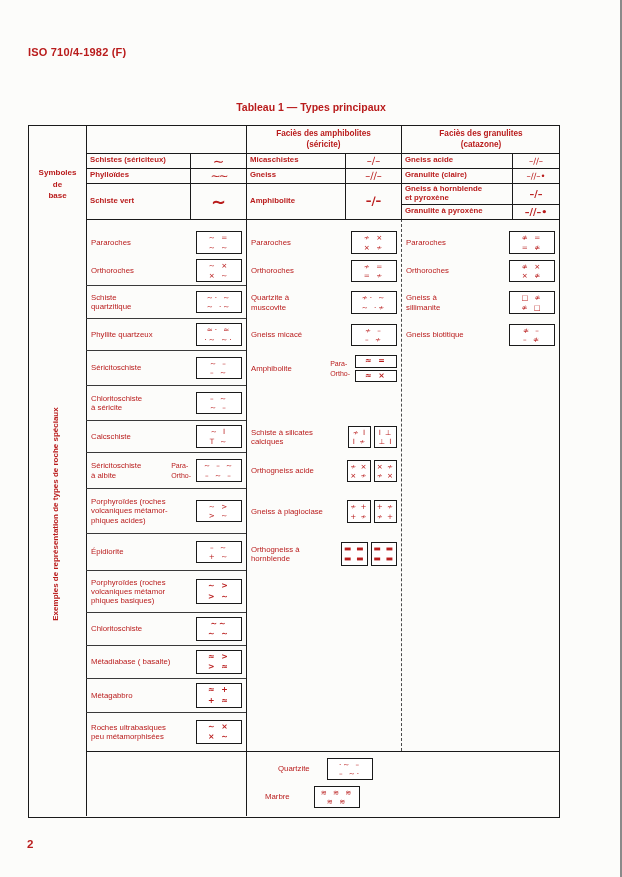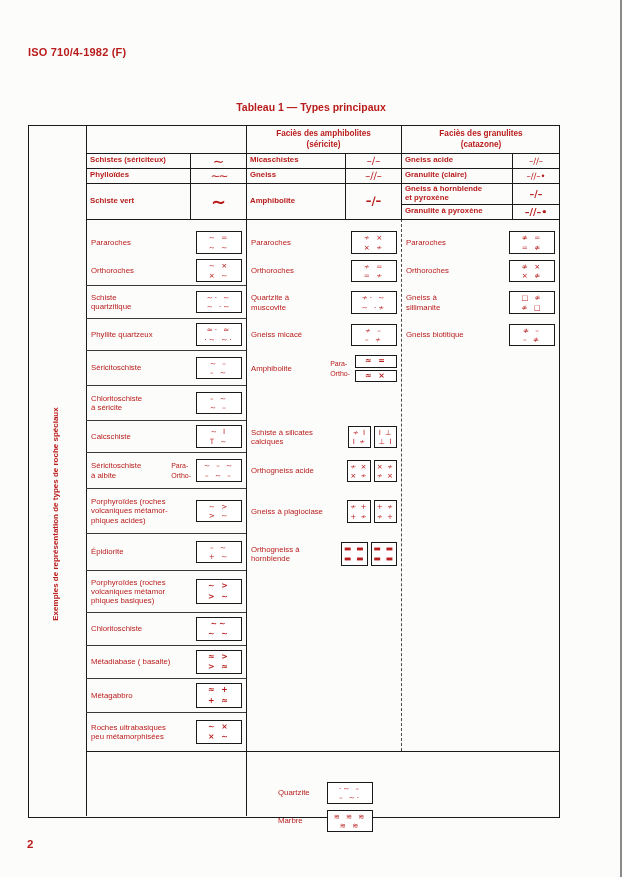--- a/index.html
+++ b/index.html
@@ -39,21 +39,21 @@
   .entry.sep{border-bottom:1px solid #3a3a3a;}
   .lbl{flex:1;font-size:7.8px;line-height:1.18;white-space:pre-line;}
   .vars{display:flex;flex-direction:column;font-size:7px;line-height:1.4;margin-right:2px;}
   .box{border:1px solid #1a1a1a;background:#fff;white-space:pre-line;text-align:center;font-size:7.2px;
        line-height:1.3;letter-spacing:2px;padding:1px 2px;min-width:46px;box-sizing:border-box;
        font-family:"DejaVu Sans",sans-serif;}
   .box.bold{font-weight:bold;font-size:7.8px;}
   .box.half{min-width:23px;letter-spacing:1px;}
   .stack{display:flex;flex-direction:column;gap:2px;}
   .box.mini{min-width:42px;padding:0 2px;}
-  .entry.bottomrow{padding-left:32px;padding-right:28px;margin-top:24px;}
+  .entry.bottomrow{padding-left:32px;padding-right:28px;}
 </style>
 </head>
 <body>
 
 <div class="page">
   <div class="scan-edge"></div>
   <div class="doc-header">ISO 710/4-1982 (F)</div>
   <div class="table-title">Tableau 1 — Types principaux</div>
   <div class="page-num">2</div>
 
@@ -63,20 +63,23 @@
     <div class="t-vline" style="left:217px;top:0;height:690px"></div>
     <div class="t-vline" style="left:372px;top:0;height:93px"></div>
     <div class="t-vline dashed" style="left:372px;top:93px;height:532px"></div>
     <div class="t-hline" style="left:57px;top:27px;width:473px"></div>
     <div class="t-hline" style="left:57px;top:42px;width:473px"></div>
     <div class="t-hline" style="left:57px;top:57px;width:473px"></div>
     <div class="t-hline" style="left:372px;top:78px;width:158px"></div>
     <div class="t-hline" style="left:57px;top:93px;width:473px"></div>
     <div class="t-hline" style="left:57px;top:625px;width:473px"></div>
 
+    <div class="side-base">Symboles
+de
+base</div>
     <div class="side-rot">Exemples de représentation de types de roche spéciaux</div>
 
     <div class="hcell" style="left:217px;width:155px">
       <span>Faciès des amphibolites</span>
       <span>(séricite)</span>
     </div>
     <div class="hcell" style="left:372px;width:160px">
       <span>Faciès des granulites</span>
       <span>(catazone)</span>
     </div>
@@ -296,20 +299,20 @@
       <span class="lbl">Gneiss biotitique</span>
       <span class="box">≉ –
 – ≉</span>
     </div>
 
     <div class="entry bottomrow" style="left:217px;top:632px;width:155px;height:22px">
       <span class="lbl">Quartzite</span>
       <span class="box">·∼ –
 – ∼·</span>
     </div>
-    <div class="entry bottomrow" style="left:217px;top:658px;width:155px;height:26px">
+    <div class="entry bottomrow" style="left:204px;top:658px;width:155px;height:26px">
       <span class="lbl">Marbre</span>
       <span class="box">≋ ≋ ≋
 ≋ ≋</span>
     </div>
 
   </div>
 </div>
 
 </body></html>

